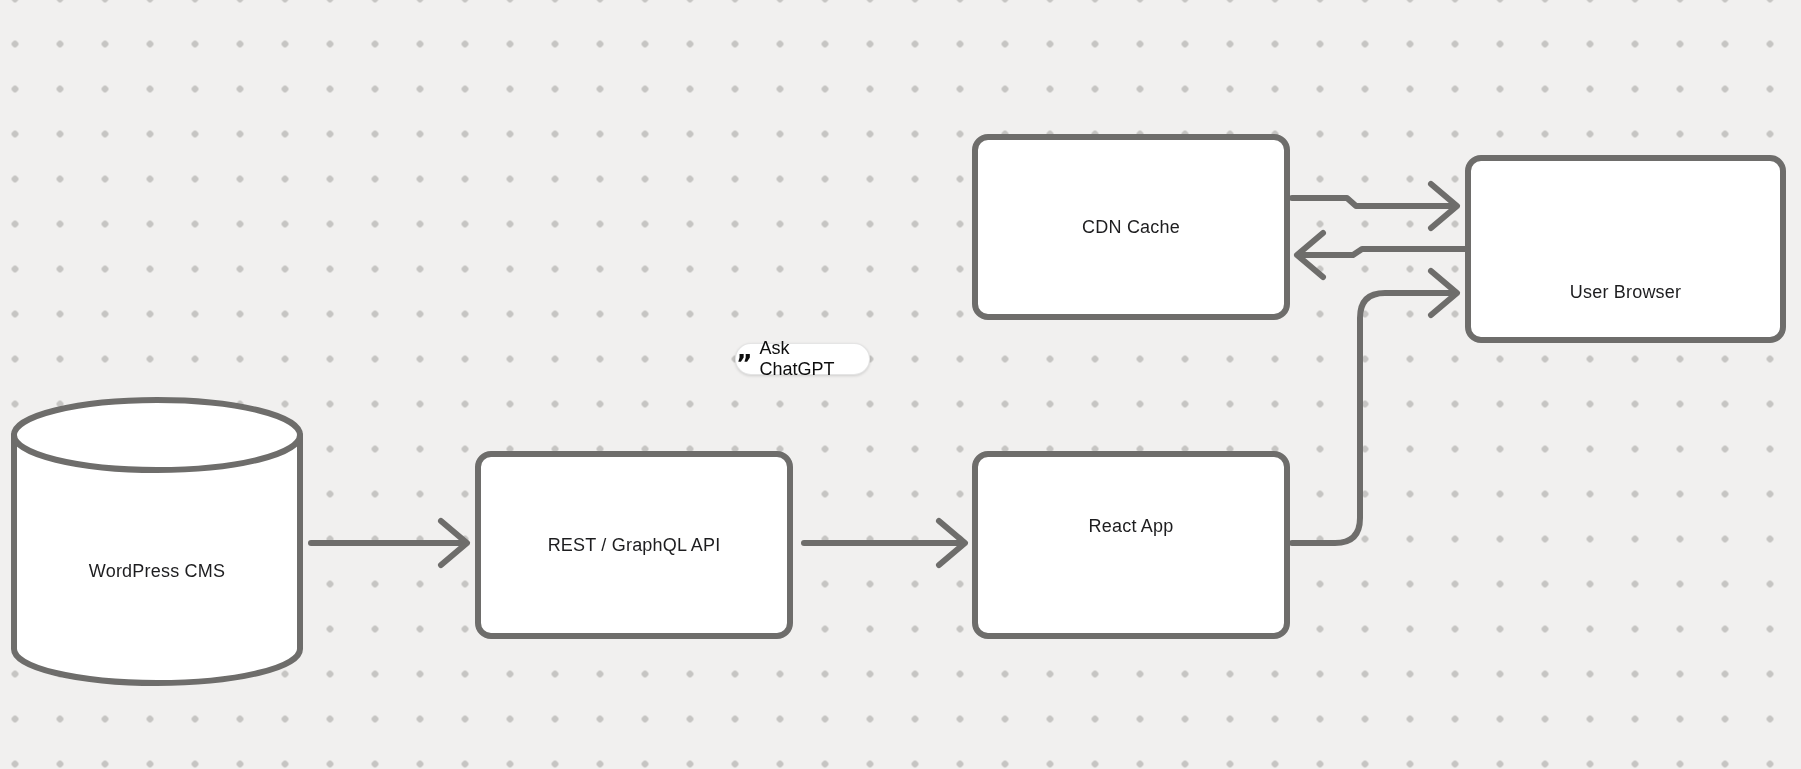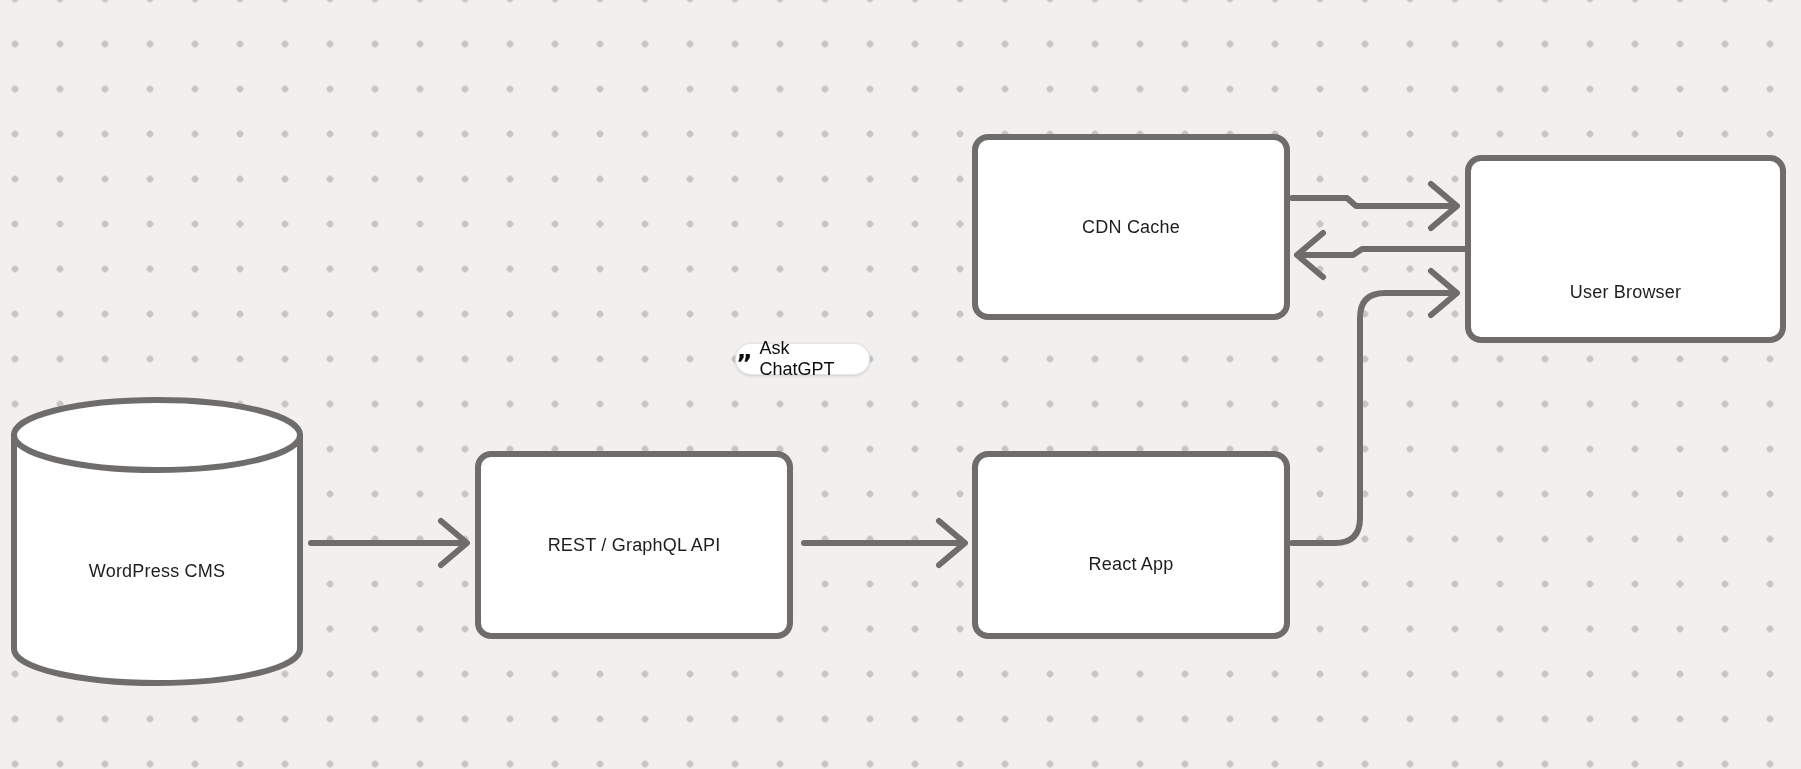--- a/index.html
+++ b/index.html
@@ -81,21 +81,21 @@
     <g>
       <path class="shape-stroke" d="M1292,543 H1335 Q1360,543 1360,518 V318 Q1360,293 1385,293 H1450"></path>
       <path class="shape-stroke" d="M1431,271 L1457,293 L1431,315"></path>
     </g>
   </svg>
 
   <div class="node-label" style="left:14px;top:551px;width:286px;height:40px;">WordPress CMS</div>
 
   <div class="node-label" style="left:478px;top:525px;width:312px;height:40px;">REST / GraphQL API</div>
 
-  <div class="node-label" style="left:975px;top:544px;width:312px;height:40px;">React App</div>
+  <div class="node-label" style="left:975px;top:506px;width:312px;height:40px;">React App</div>
 
   <div class="node-label" style="left:975px;top:207px;width:312px;height:40px;">CDN Cache</div>
 
   <div class="node-label" style="left:1468px;top:229px;width:315px;height:40px;margin-top:43px;">User Browser</div>
 
   <div class="ask-pill">
     <span class="quote-glyph">”</span>
     <span class="ask-label">Ask ChatGPT</span>
   </div>
 

